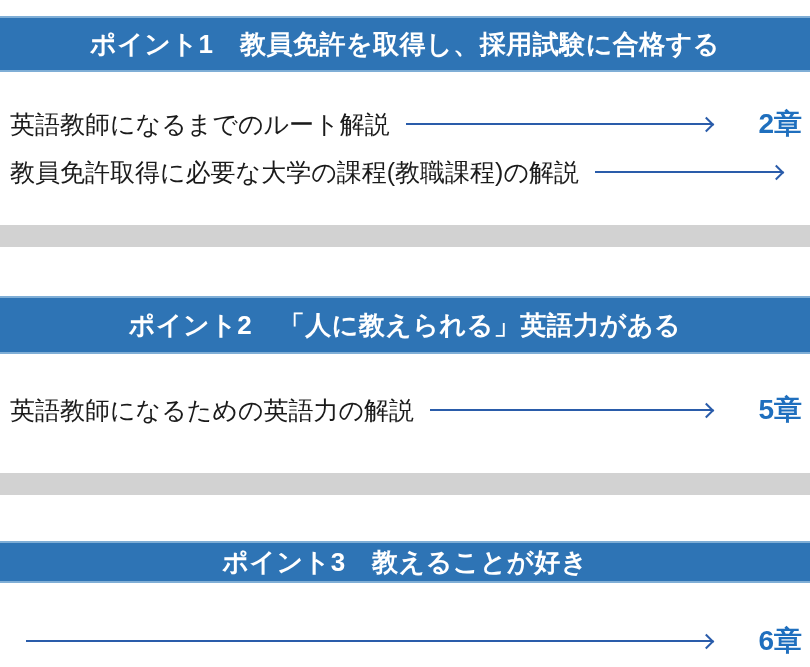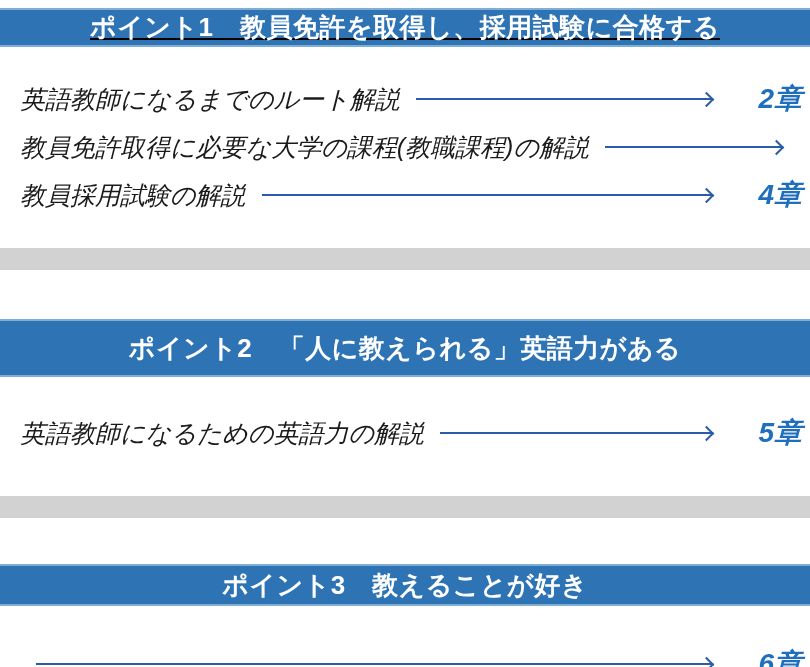--- a/index.html
+++ b/index.html
@@ -30,36 +30,35 @@
     align-items: center;
     justify-content: center;
   }
   .header-bar .header-text {
     color: var(--header-ink);
     font-size: 26px;
     font-weight: bold;
     letter-spacing: 0.5px;
     white-space: nowrap;
   }
-  .bar-1 { margin-top: 8px; height: 39px; text-decoration: underline; }
+  .bar-1 { margin-top: 16px; height: 56px; }
   .bar-2 { margin-top: 49px; height: 58px; }
   .bar-3 { margin-top: 46px; height: 42px; }
 
   .rows { width: 100%; }
   .rows-1 { margin-top: 28px; }
   .rows-2 { margin-top: 32px; }
   .rows-3 { margin-top: 34px; }
 
   .row {
     height: 48px;
     display: flex;
     align-items: center;
-    padding-left: 20px;
+    padding-left: 10px;
     padding-right: 8px;
-    font-style: italic;
   }
   .row .label {
     font-size: 25px;
     color: var(--ink);
     white-space: nowrap;
     flex: 0 0 auto;
   }
   .row .arrow {
     flex: 1 1 auto;
     height: 2px;
@@ -108,25 +107,20 @@
   <div class="rows rows-1">
     <div class="row">
       <span class="label">英語教師になるまでのルート解説</span>
       <span class="arrow"></span>
       <span class="chapter">2章</span>
     </div>
     <div class="row">
       <span class="label">教員免許取得に必要な大学の課程(教職課程)の解説</span>
       <span class="arrow"></span>
     </div>
-    <div class="row">
-      <span class="label">教員採用試験の解説</span>
-      <span class="arrow"></span>
-      <span class="chapter">4章</span>
-    </div>
   </div>
 
   <div class="divider divider-1"></div>
 
   <div class="header-bar bar-2">
     <span class="header-text">ポイント2　「人に教えられる」英語力がある</span>
   </div>
   <div class="rows rows-2">
     <div class="row">
       <span class="label">英語教師になるための英語力の解説</span>

